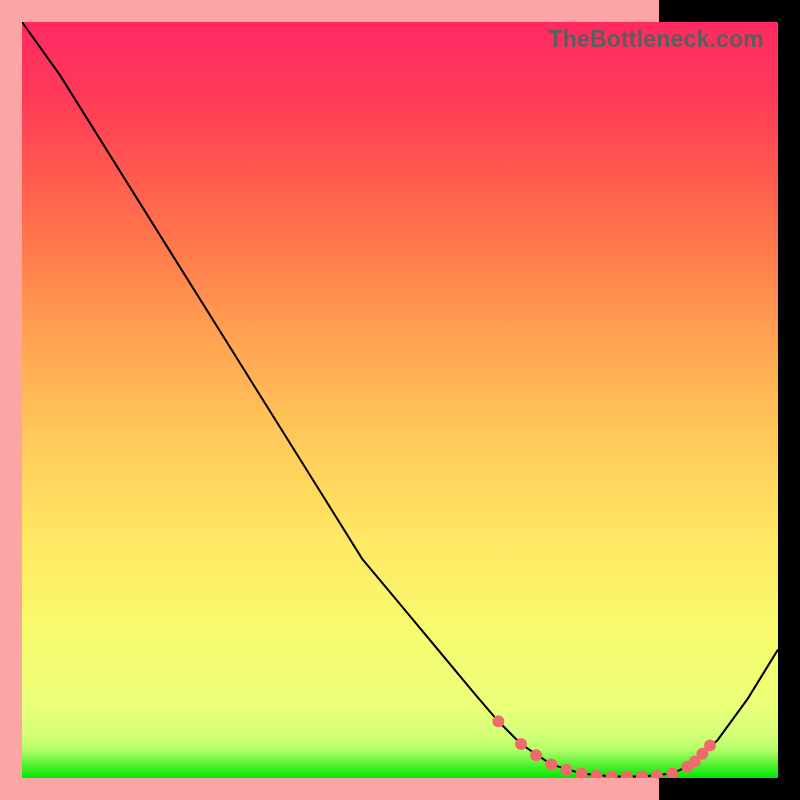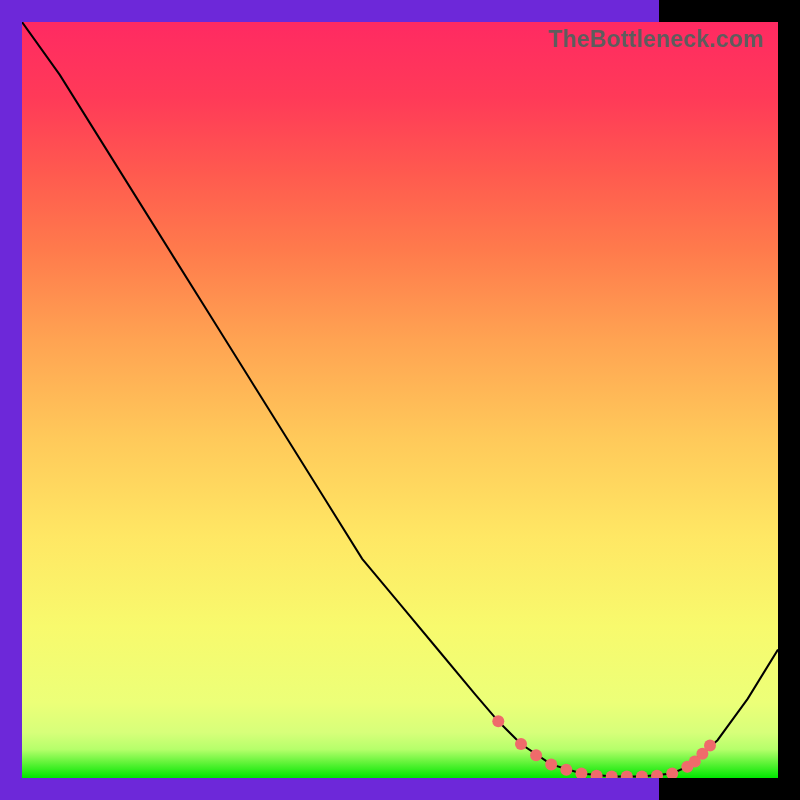--- a/index.html
+++ b/index.html
@@ -8,21 +8,21 @@
     width: 800px;
     height: 800px;
     background: #000;
     overflow: hidden;
     font-family: Arial, Helvetica, sans-serif;
   }
   .stage {
     position: relative;
     width: 659px;
     height: 800px;
-    background: #6d28d9;
+    background: #fca5a5;
   }
   .plot-area {
     position: absolute;
     left: 22px;
     top: 22px;
     width: 756px;
     height: 756px;
     
     background: linear-gradient(to top,
       #00e600 0%,

